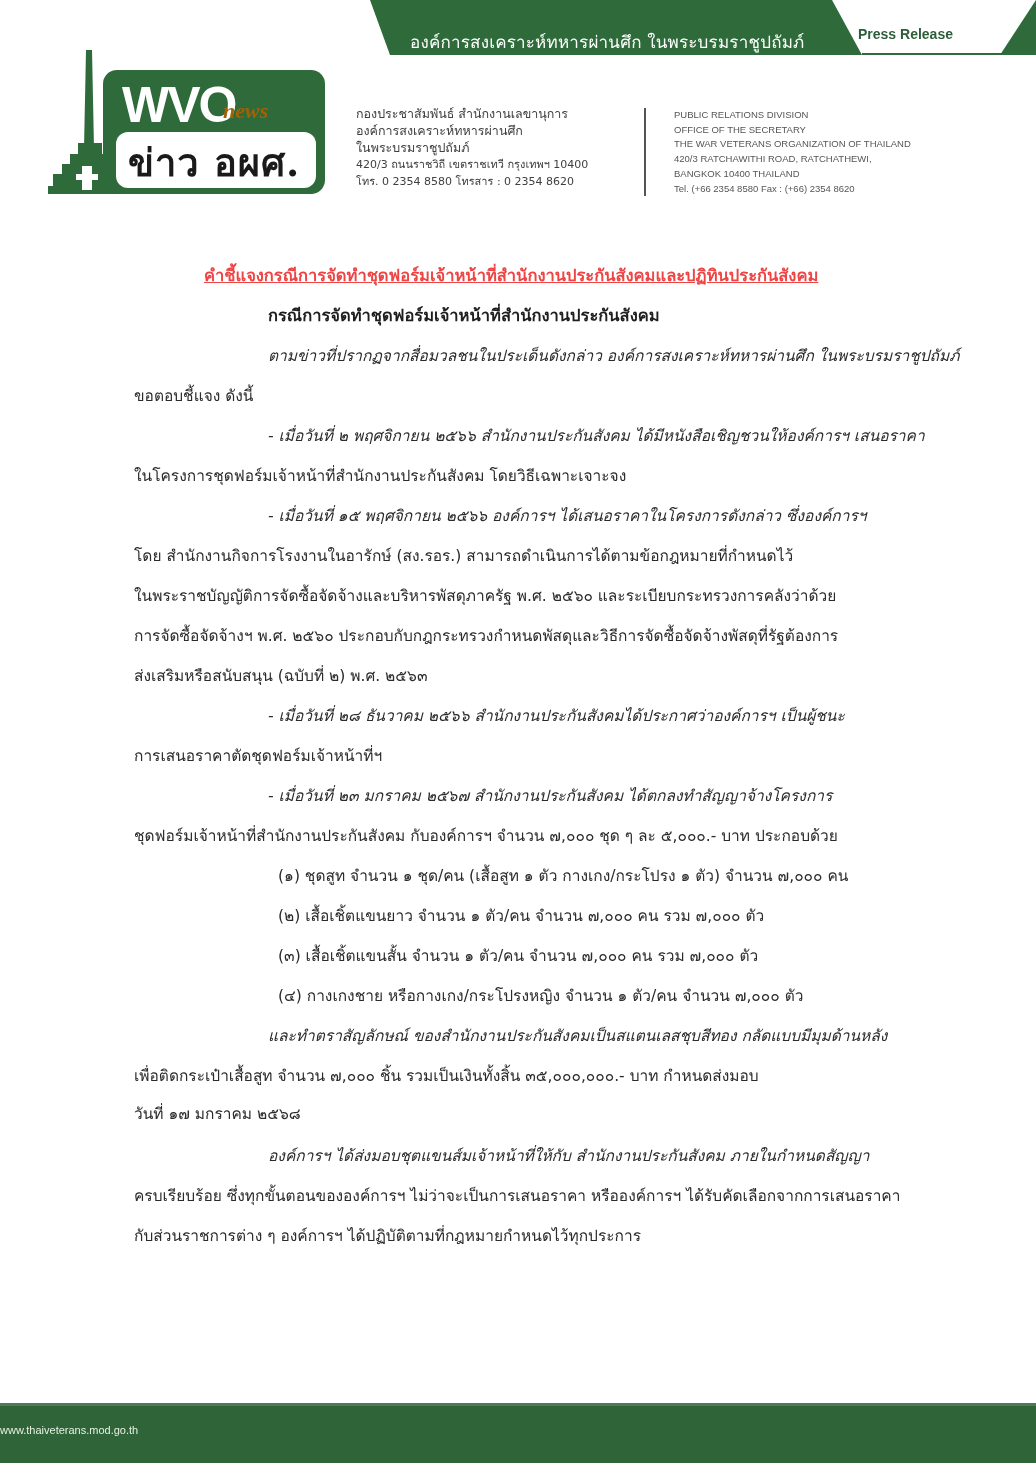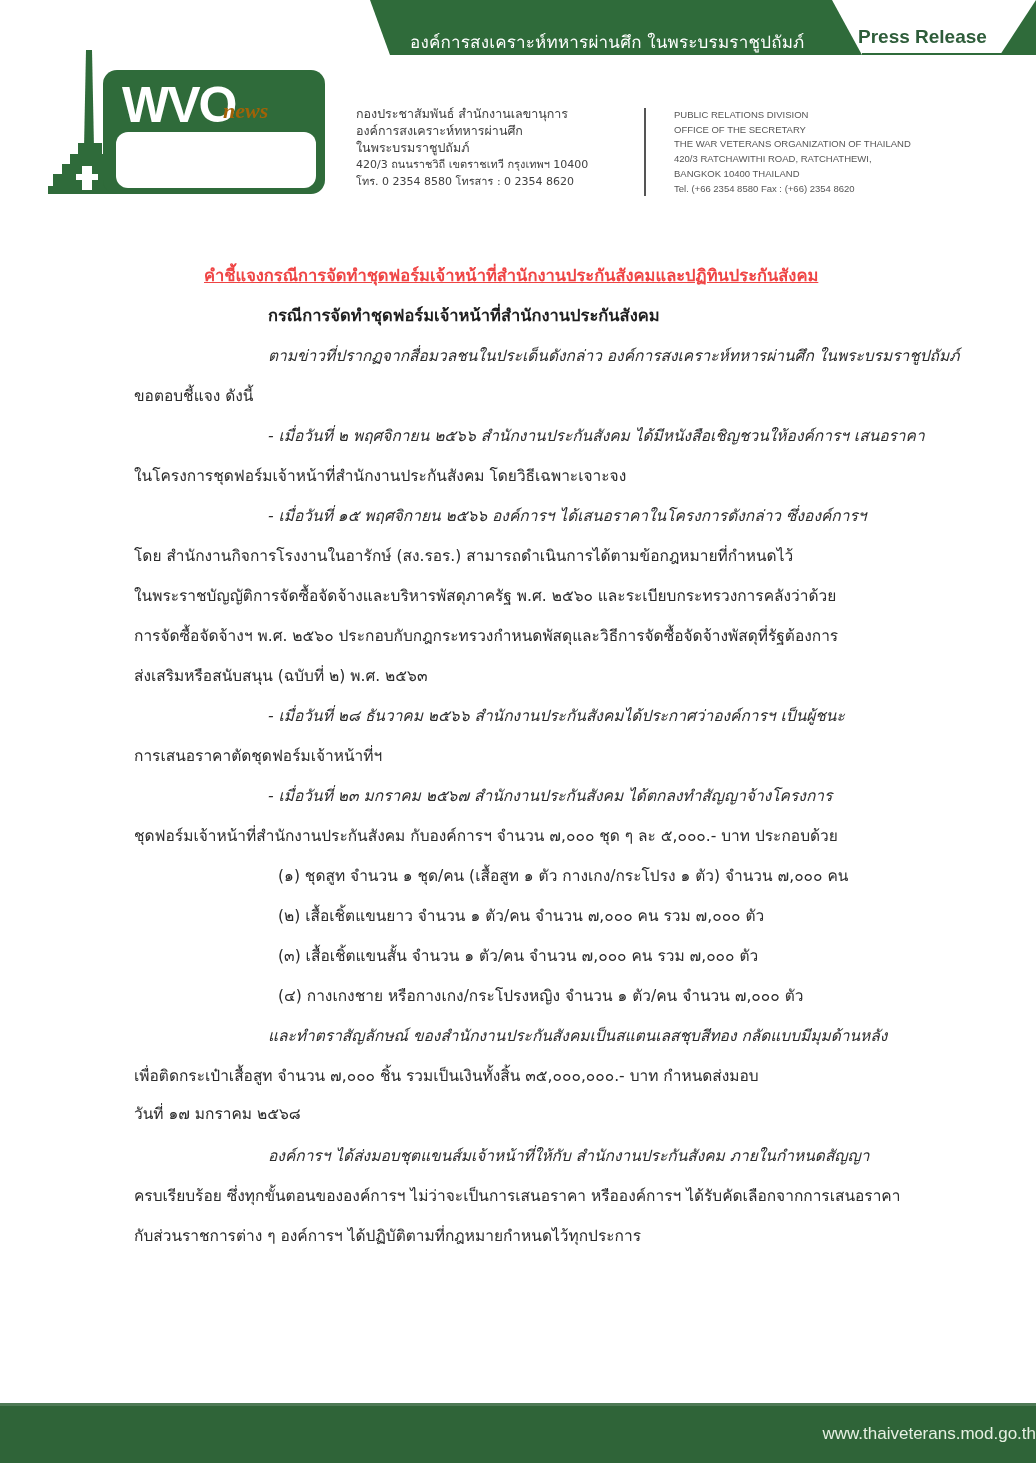--- a/index.html
+++ b/index.html
@@ -3,21 +3,21 @@
   <meta charset="utf-8">
   <style>
     * { box-sizing: border-box; margin: 0; padding: 0; }
     html, body { width: 1036px; height: 1463px; background: #ffffff; overflow: hidden; }
     body { position: relative; font-family: "DejaVu Sans", sans-serif; color: #2b2b2b; }
 
     
     .banner { position: absolute; top: 0; left: 370px; width: 666px; height: 55px; }
     .banner svg { position: absolute; left: 0; top: 0; }
     .banner-org { position: absolute; left: 40px; top: 28px; font-size: 17px; color: #ffffff; letter-spacing: 0.2px; white-space: nowrap; }
-    .banner-press { position: absolute; left: 488px; top: 26px; font-family: "Liberation Sans", sans-serif; font-weight: bold; font-size: 19px; color: #2e5d3a; white-space: nowrap; }
+    .banner-press { position: absolute; left: 488px; top: 26px; font-family: "Liberation Sans", sans-serif; font-weight: bold; font-size: 14px; color: #2e5d3a; white-space: nowrap; }
 
     
     .logo { position: absolute; left: 48px; top: 48px; width: 280px; height: 150px; }
     .logo-box { position: absolute; left: 55px; top: 22px; width: 222px; height: 124px; background: #2f6b3a; border-radius: 14px; }
     .logo-wvo { position: absolute; left: 74px; top: 28px; font-family: "Liberation Sans", sans-serif; font-weight: bold; font-size: 50px; color: #ffffff; letter-spacing: -2px; }
     .logo-news { position: absolute; left: 175px; top: 50px; font-family: "Liberation Serif", serif; font-style: italic; font-weight: bold; font-size: 22px; color: #a16207; text-align: right; }
     .logo-inner { position: absolute; left: 68px; top: 84px; width: 200px; height: 56px; background: #ffffff; border-radius: 12px; }
     .logo-thai { position: absolute; left: 80px; top: 84px; font-family: "DejaVu Serif", serif; font-weight: bold; font-size: 38px; color: #1a1a1a; white-space: nowrap; letter-spacing: 1px; }
     .logo-monument { position: absolute; left: 0; top: 0; }
 
@@ -31,21 +31,21 @@
     .doc { position: absolute; left: 0; top: 0; width: 1036px; }
     .title { position: absolute; left: 204px; top: 262px; font-size: 16.5px; font-weight: bold; color: #ef4444; text-decoration: underline; white-space: nowrap; }
     .subtitle { position: absolute; left: 268px; top: 302px; font-size: 16.5px; font-weight: bold; color: #1e1e1e; white-space: nowrap; }
     .line { position: absolute; font-size: 15.5px; color: #2b2b2b; white-space: nowrap; }
     .l-indent { left: 268px; font-style: italic; }
     .l-full { left: 134px; }
     .l-item { left: 278px; }
 
     
     .footer { position: absolute; left: 0; top: 1403px; width: 1036px; height: 60px; background: #2f6438; border-top: 3px solid #4e7a56; }
-    .footer-url { position: absolute; left: 0; width: 100%; top: 18px; text-align: right; font-family: "Liberation Sans", sans-serif; font-size: 17px; color: #e6f0e2; }
+    .footer-url { position: absolute; left: 0; width: 100%; top: 18px; text-align: left; font-family: "Liberation Sans", sans-serif; font-size: 11px; color: #e6f0e2; }
   </style>
 </head>
 <body>
 
 <div class="banner">
   <svg width="666" height="55" viewBox="0 0 666 55">
     <polygon points="0,0 462,0 492,55 20,55" fill="#2f6b3a"></polygon>
     <polygon points="666,0 666,55 630,55" fill="#2f6b3a"></polygon>
     <line x1="492" y1="54" x2="632" y2="54" stroke="#2f6b3a" stroke-width="2"></line>
   </svg>
@@ -61,20 +61,21 @@
     <rect x="14" y="116" width="60" height="10" fill="#2f6b3a"></rect>
     <rect x="5" y="126" width="75" height="12" fill="#2f6b3a"></rect>
     <rect x="0" y="138" width="90" height="8" fill="#2f6b3a"></rect>
     <rect x="34" y="118" width="10" height="24" fill="#ffffff"></rect>
     <rect x="28" y="126" width="22" height="6" fill="#ffffff"></rect>
   </svg>
   <div class="logo-box"></div>
   <span class="logo-wvo">WVO</span>
   <span class="logo-news">news</span>
   <div class="logo-inner"></div>
+  <span class="logo-thai">ข่าว อผศ.</span>
 </div>
 
 <div class="addr-th">
   <div>กองประชาสัมพันธ์ สำนักงานเลขานุการ</div>
   <div>องค์การสงเคราะห์ทหารผ่านศึก</div>
   <div>ในพระบรมราชูปถัมภ์</div>
   <div class="small">420/3 ถนนราชวิถี เขตราชเทวี กรุงเทพฯ 10400</div>
   <div class="small">โทร. 0 2354 8580   โทรสาร : 0 2354 8620</div>
 </div>
 <div class="addr-divider"></div>

